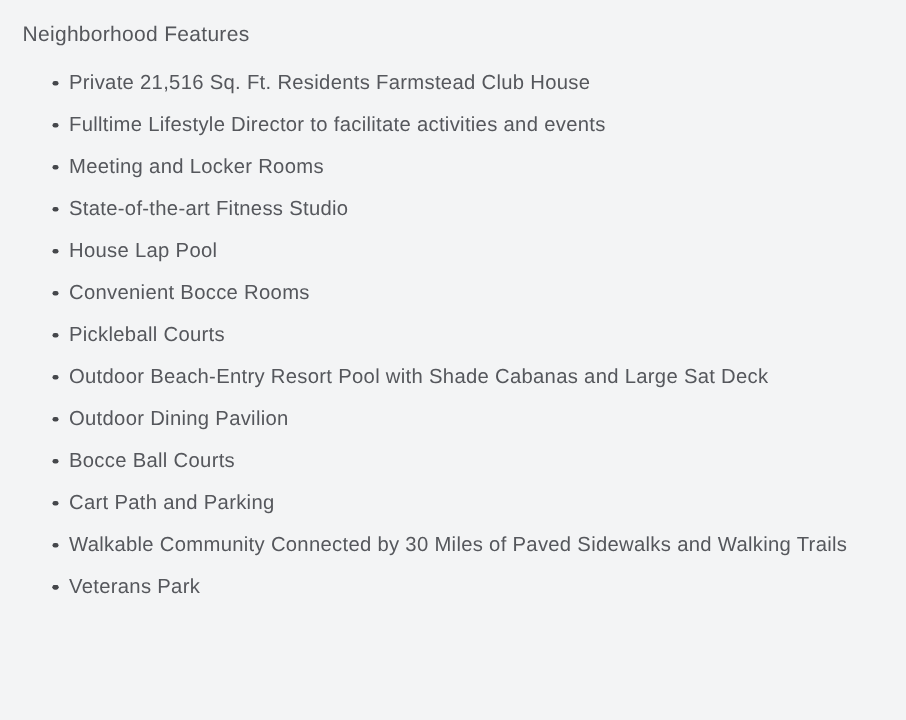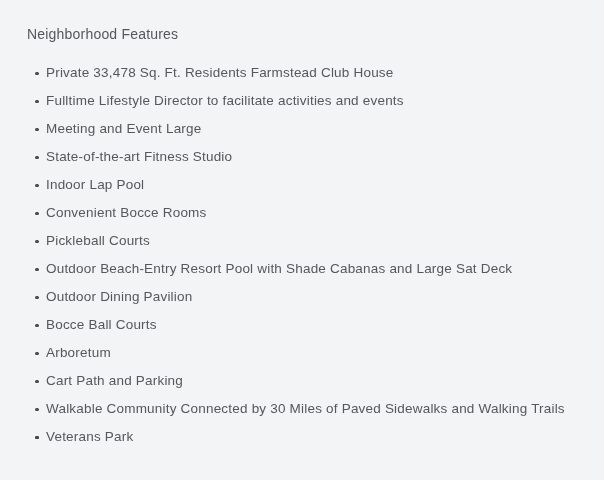--- a/index.html
+++ b/index.html
@@ -10,21 +10,21 @@
     color: #55575c;
     font-family: "Liberation Sans", sans-serif;
     font-size: 13.5px;
     letter-spacing: 0.2px;
     overflow: hidden;
   }
   .wrap { padding: 10px 10px 0 11px; }
   .heading {
     font-size: 14px;
     font-weight: 400;
-    margin: 16px;
+    margin: 4px;
     line-height: 17px;
     color: #55575c;
   }
   ul.features {
     list-style: none;
     margin: 10px 0 0 0;
     padding: 0 0 0 24px;
   }
   li.feature {
     position: relative;
@@ -41,29 +41,28 @@
     border-radius: 50%;
     background: #45474b;
   }
 </style>
 </head>
 <body>
 
 <div class="wrap">
   <h2 class="heading">Neighborhood Features</h2>
   <ul class="features">
-      <li class="feature"><span class="dot"></span><span>Private 33,478 Sq. Ft. Residents Farmstead Club House</span></li>
+      <li class="feature"><span class="dot"></span><span>Private 21,516 Sq. Ft. Residents Farmstead Club House</span></li>
       <li class="feature"><span class="dot"></span><span>Fulltime Lifestyle Director to facilitate activities and events</span></li>
-      <li class="feature"><span class="dot"></span><span>Meeting and Event Large</span></li>
+      <li class="feature"><span class="dot"></span><span>Meeting and Locker Rooms</span></li>
       <li class="feature"><span class="dot"></span><span>State-of-the-art Fitness Studio</span></li>
-      <li class="feature"><span class="dot"></span><span>Indoor Lap Pool</span></li>
+      <li class="feature"><span class="dot"></span><span>House Lap Pool</span></li>
       <li class="feature"><span class="dot"></span><span>Convenient Bocce Rooms</span></li>
       <li class="feature"><span class="dot"></span><span>Pickleball Courts</span></li>
       <li class="feature"><span class="dot"></span><span>Outdoor Beach-Entry Resort Pool with Shade Cabanas and Large Sat Deck</span></li>
       <li class="feature"><span class="dot"></span><span>Outdoor Dining Pavilion</span></li>
       <li class="feature"><span class="dot"></span><span>Bocce Ball Courts</span></li>
-      <li class="feature"><span class="dot"></span><span>Arboretum</span></li>
       <li class="feature"><span class="dot"></span><span>Cart Path and Parking</span></li>
       <li class="feature"><span class="dot"></span><span>Walkable Community Connected by 30 Miles of Paved Sidewalks and Walking Trails</span></li>
       <li class="feature"><span class="dot"></span></li>
       <li class="feature"><span class="dot"></span><span>Veterans Park</span></li>
     </ul>
 </div>
 
 </body></html>

